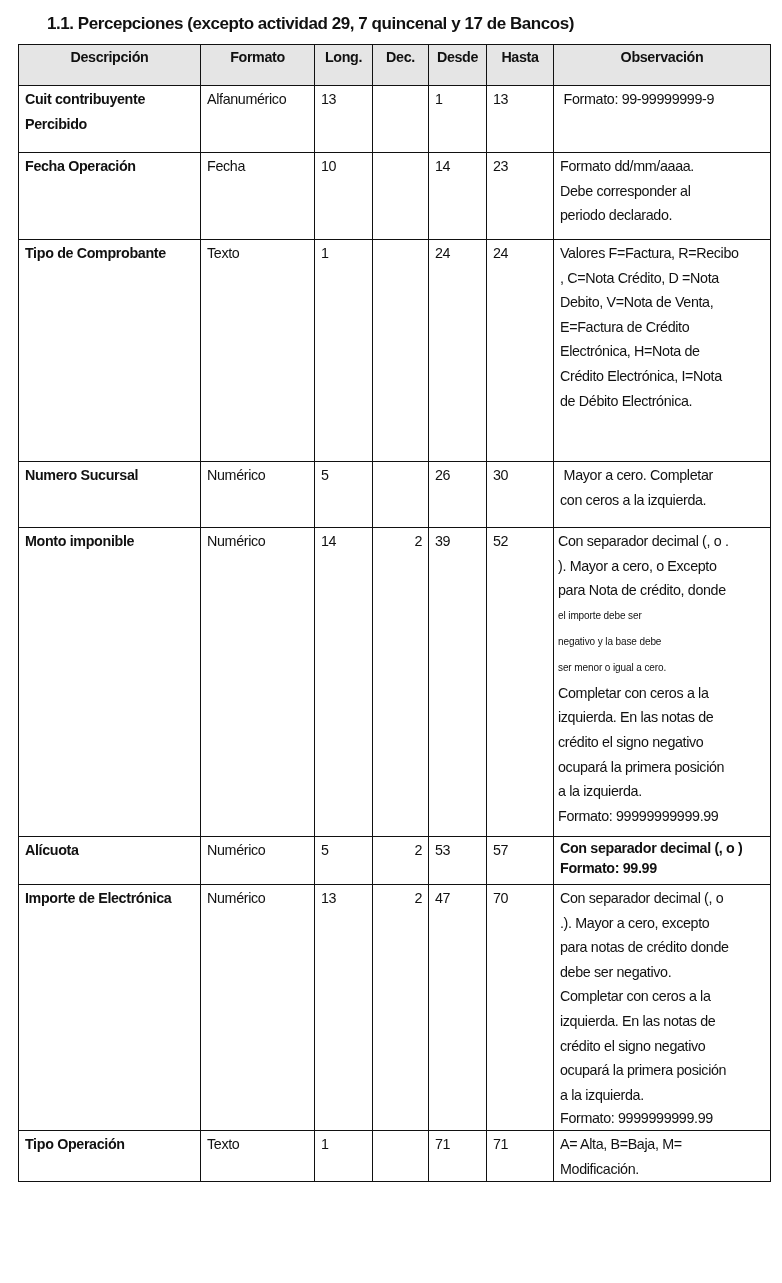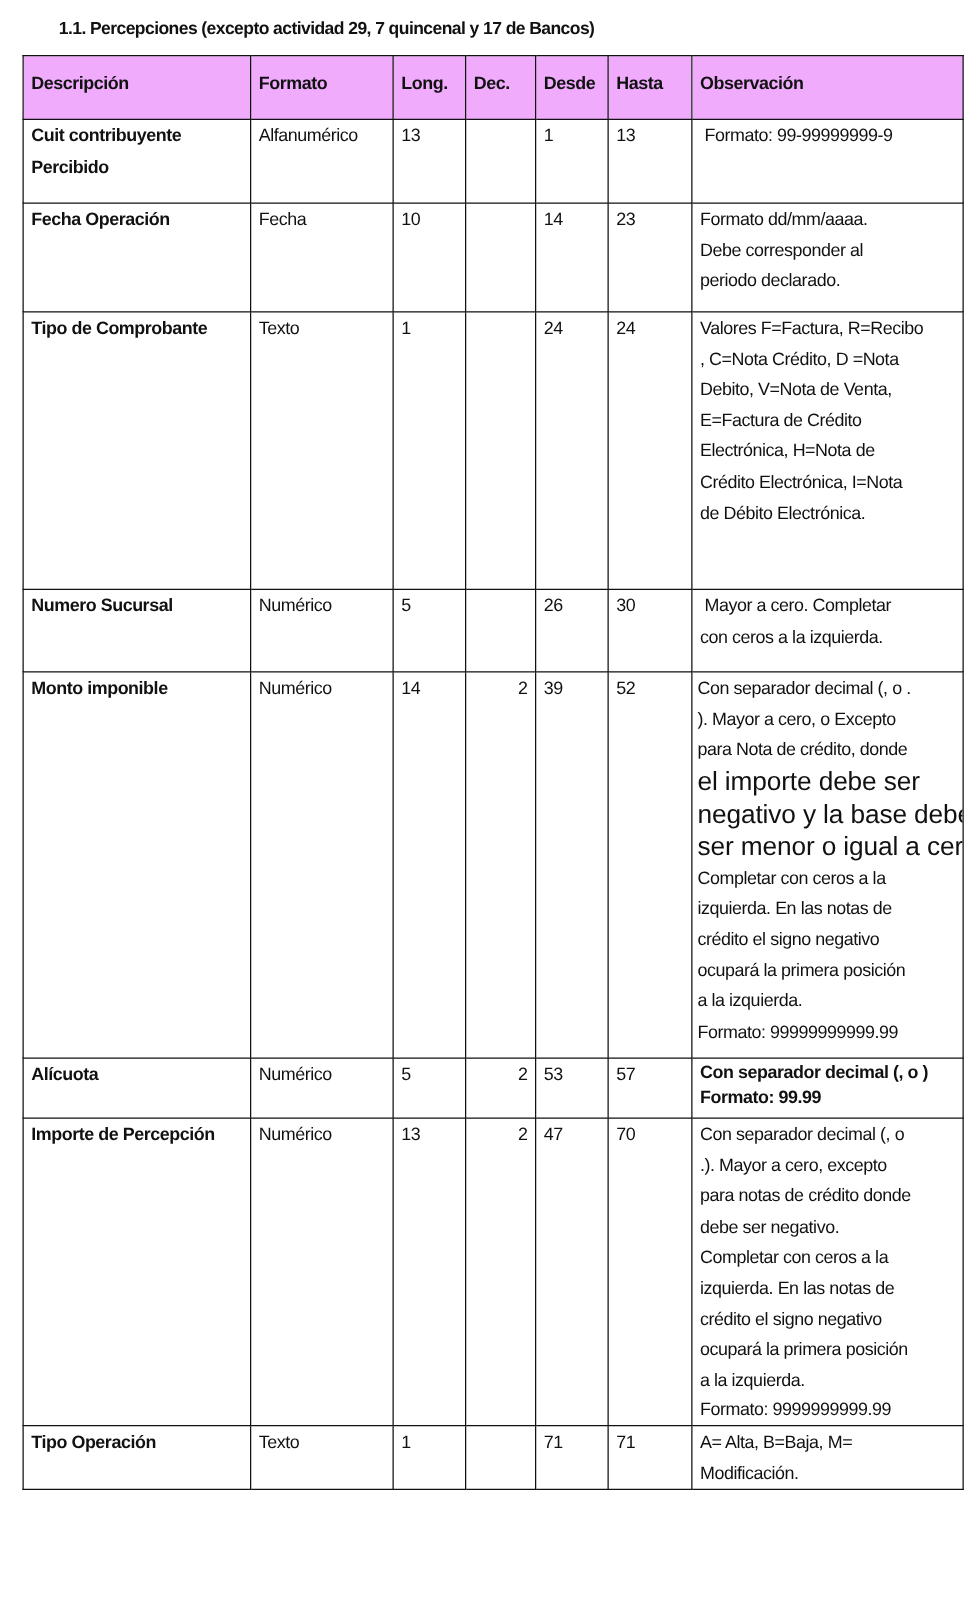--- a/index.html
+++ b/index.html
@@ -12,21 +12,21 @@
     height: 1283px;
     position: relative;
     overflow: hidden;
     font-family: "Liberation Sans", "DejaVu Sans", sans-serif;
     color: #111111;
   }
   .section-title {
     position: absolute;
     left: 47px;
     top: 14px;
-    font-size: 14px;
+    font-size: 17px;
     font-weight: bold;
     letter-spacing: -0.45px;
     white-space: nowrap;
   }
   table.spec {
     position: absolute;
     left: 18px;
     top: 44px;
     width: 752px;
     border-collapse: collapse;
@@ -35,35 +35,35 @@
   table.spec th, table.spec td {
     border: 1.5px solid #111111;
     vertical-align: top;
     padding: 0 6px;
     font-size: 14.3px;
     line-height: 24.6px;
     letter-spacing: -0.35px;
     overflow: hidden;
   }
   table.spec th {
-    background: #f0abfc;
+    background: #e5e5e5;
     font-weight: bold;
-    text-align: left;
-    padding-top: 10px;
+    text-align: center;
+    padding-top: 0;
     height: 40px;
     line-height: 24px;
   }
   table.spec td {
     padding-top: 1px;
   }
   td.desc { font-weight: bold; }
   td.dec { text-align: right; padding-right: 20px; }
   td.obs { padding-left: 6px; padding-right: 4px; }
   td.obs .line { display: block; white-space: nowrap; }
-  td.obs .big { font-size: 21px; line-height: 26px; letter-spacing: -0.1px; }
+  td.obs .big { font-size: 10px; line-height: 26px; letter-spacing: -0.1px; }
   td.obs .tight { line-height: 20px; font-weight: bold; }
   col.c-desc  { width: 182px; }
   col.c-fmt   { width: 114px; }
   col.c-long  { width: 58px; }
   col.c-dec   { width: 56px; }
   col.c-desde { width: 58px; }
   col.c-hasta { width: 67px; }
   col.c-obs   { width: 217px; }
 </style>
 </head>
@@ -197,21 +197,21 @@
       <td>53</td>
       <td>57</td>
       <td class="obs">
         <span class="line tight">Con separador decimal (, o )</span>
         <span class="line tight">Formato: 99.99</span>
       </td>
     </tr>
 
     <tr style="height:246px">
       <td class="desc">
-        <span style="display:block; white-space:nowrap">Importe de Percepción</span>
+        <span style="display:block; white-space:nowrap">Importe de Electrónica</span>
       </td>
       <td>Numérico</td>
       <td>13</td>
       <td class="dec">2</td>
       <td>47</td>
       <td>70</td>
       <td class="obs">
         <span class="line">Con separador decimal (, o</span>
         <span class="line">.).  Mayor a cero, excepto</span>
         <span class="line">para notas de crédito donde</span>

